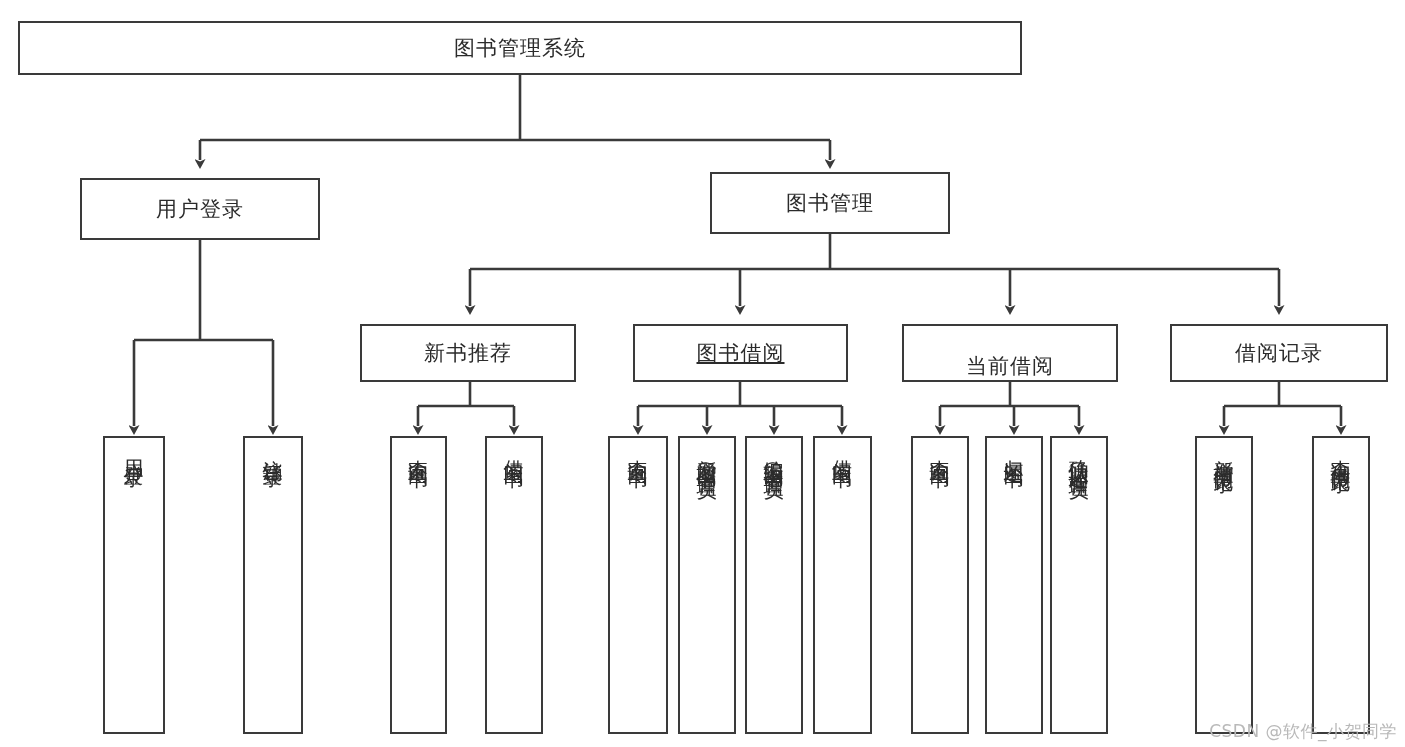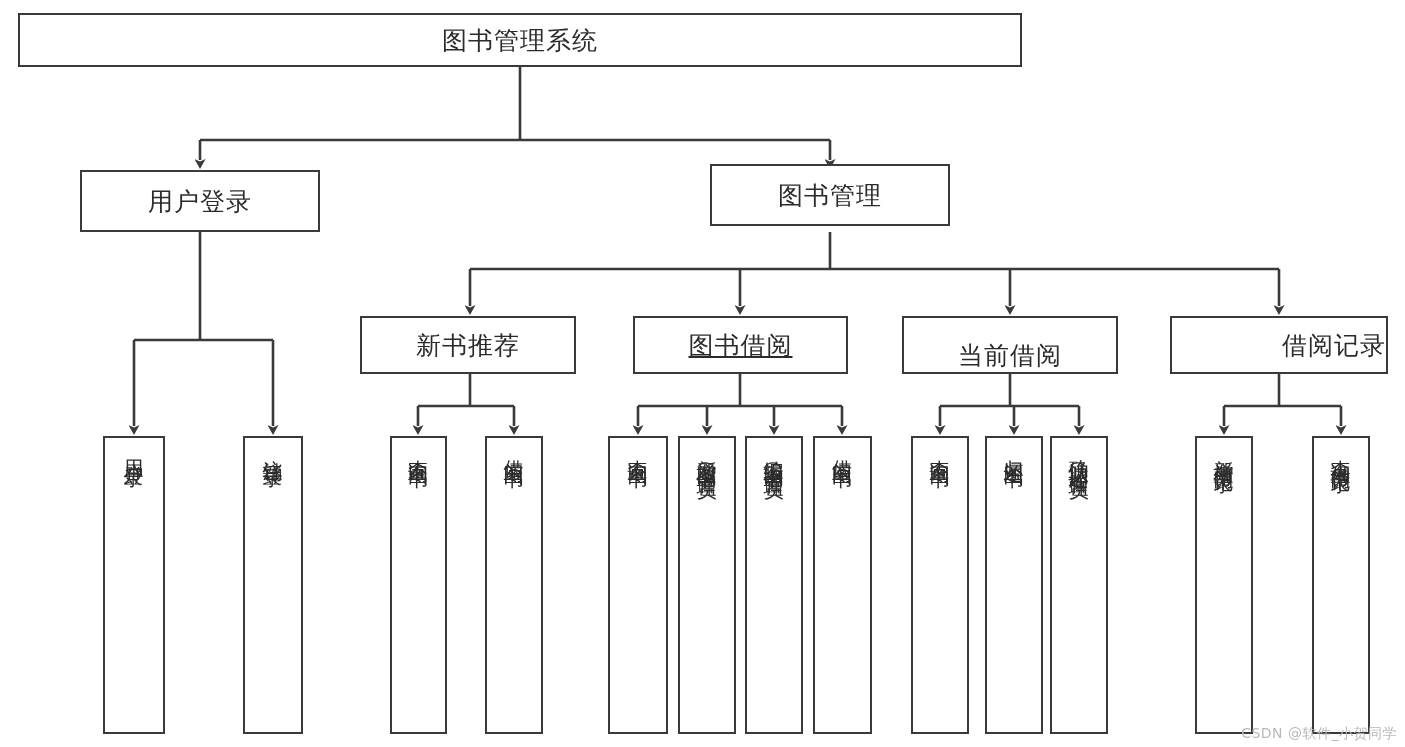--- a/index.html
+++ b/index.html
@@ -19,22 +19,23 @@
     position: absolute;
     box-sizing: border-box;
     border: 2px solid #3a3a3a;
     background: #ffffff;
     display: flex;
     align-items: center;
     justify-content: center;
     color: #2b2b2b;
   }
   .node.h {
-    font-size: 25px;
+    font-size: 21px;
     letter-spacing: 1px;
+    margin-top: 8px;
   }
   .node.v {
     font-size: 20px;
     padding-top: 6px;
     padding-bottom: 6px;
     align-items: flex-start;
     justify-content: center;
   }
   .vtext {
     writing-mode: vertical-rl;
@@ -48,21 +49,21 @@
     left: 0;
     top: 0;
     width: 1405px;
     height: 747px;
     pointer-events: none;
   }
   .watermark {
     position: absolute;
     right: 8px;
     bottom: 4px;
-    font-size: 14px;
+    font-size: 17px;
     color: #b9b9b9;
     letter-spacing: 0.5px;
     white-space: nowrap;
   }
 </style>
 </head>
 <body>
 
 <div id="canvas">
 
@@ -128,21 +129,21 @@
       </div>
       <div class="node h" style="left: 360px; top: 316px; width: 216px; height: 58px;">
         <span>新书推荐</span>
       </div>
       <div class="node h" style="left: 633px; top: 316px; width: 215px; height: 58px; text-decoration: underline;">
         <span>图书借阅</span>
       </div>
       <div class="node h" style="left: 902px; top: 316px; width: 216px; height: 58px; align-items: flex-end;">
         <span>当前借阅</span>
       </div>
-      <div class="node h" style="left: 1170px; top: 316px; width: 218px; height: 58px; justify-content: flex-end;">
+      <div class="node h" style="left: 1170px; top: 316px; width: 218px; height: 58px;">
         <span>借阅记录</span>
       </div>
       <div class="node v" style="left: 103px; top: 436px; width: 62px; height: 298px;">
         <span class="vtext">用户登录</span>
       </div>
       <div class="node v" style="left: 243px; top: 436px; width: 60px; height: 298px;">
         <span class="vtext">注销登录</span>
       </div>
       <div class="node v" style="left: 390px; top: 436px; width: 57px; height: 298px;">
         <span class="vtext">查询图书</span>

